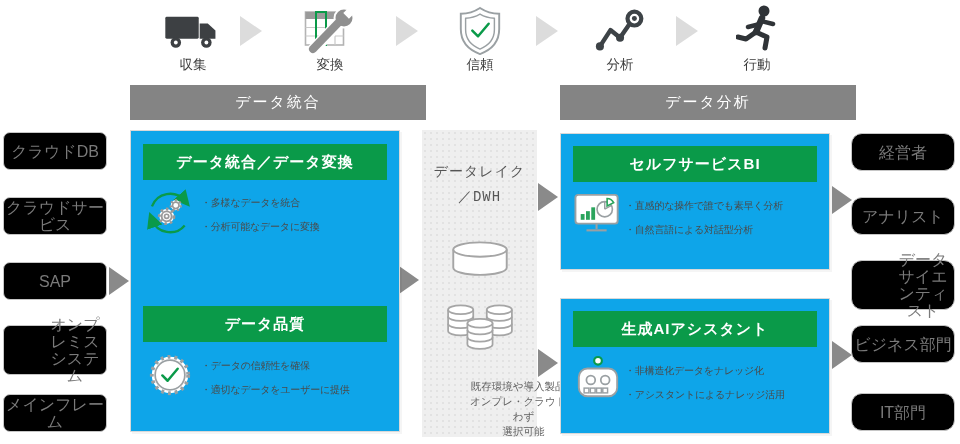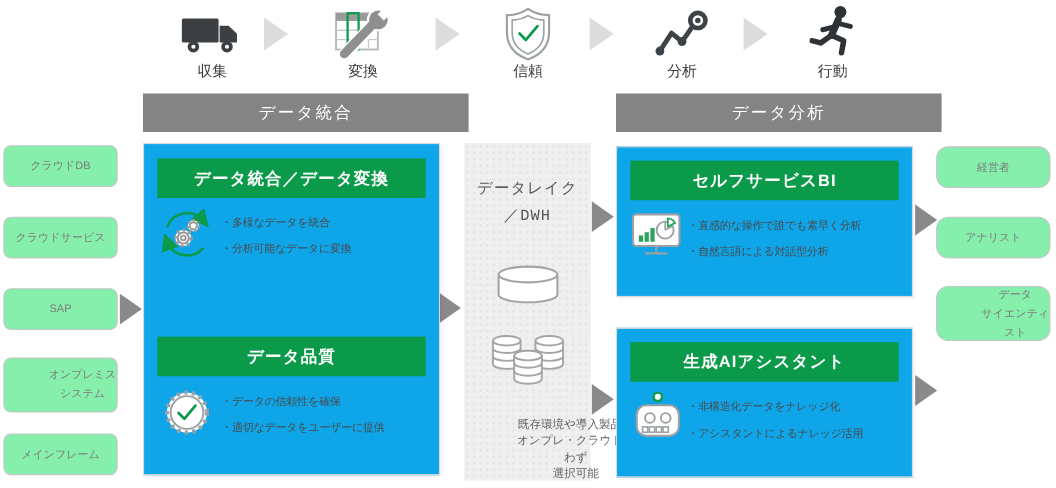--- a/index.html
+++ b/index.html
@@ -8,23 +8,23 @@
   .abs{position:absolute;}
   
   .step-label{position:absolute;width:90px;text-align:center;font-size:13.5px;color:#3a3a3a;}
   .tri{width:0;height:0;border-style:solid;}
   .tri-light{border-width:15px 0 15px 22px;border-color:transparent transparent transparent #dcdcdc;}
   .tri-gray{border-width:14px 0 14px 20px;border-color:transparent transparent transparent #8a8a8a;}
   
   .bar{position:absolute;top:85px;width:296px;height:35px;background:#848484;color:#fff;
        font-size:15px;display:flex;align-items:center;justify-content:center;letter-spacing:2px;}
   
-  .sbox{position:absolute;width:104px;border:1.5px solid #c6c6c6;border-radius:7px;background:#86efac;
+  .sbox{position:absolute;width:104px;border:1.5px solid #c6c6c6;border-radius:7px;background:#000000;
         display:flex;align-items:center;justify-content:center;text-align:center;
-        font-size:10px;color:#7a7a7a;white-space:pre-line;line-height:17px;box-sizing:border-box;}
+        font-size:16px;color:#7a7a7a;white-space:pre-line;line-height:17px;box-sizing:border-box;}
   .rbox{border-radius:11px;}
   
   .panel{position:absolute;background:#0ea5e9;border:1px solid #d9d9d9;box-shadow:2px 2px 0 rgba(0,0,0,0.04);}
   .ghead{position:absolute;left:12px;width:244px;height:36px;background:#0a9a49;color:#fff;
          font-weight:bold;font-size:15px;display:flex;align-items:center;justify-content:center;letter-spacing:1px;}
   .bullets{position:absolute;font-size:10px;color:#4a4a4a;line-height:24px;white-space:nowrap;letter-spacing:-0.2px;}
   
   .center-panel{position:absolute;background:#efefef;
         background-image:radial-gradient(#e2e2e2 1px,transparent 1px);background-size:6px 6px;font-family:Liberation Mono, monospace;}
   .center-title{position:absolute;width:100%;text-align:center;font-size:14px;color:#555;
@@ -226,14 +226,16 @@
     <div class="bullets" style="left:64px;top:60px">
       <div>・非構造化データをナレッジ化</div>
       <div>・アシスタントによるナレッジ活用</div>
     </div>
   </div>
 
   <div class="sbox rbox" style="left:851px;top:133px;height:38px">経営者</div>
   <div class="sbox rbox" style="left:851px;top:197px;height:38px">アナリスト</div>
   <div class="sbox rbox ml" style="left:851px;top:260px;height:50px">データ
 サイエンティスト</div>
+  <div class="sbox rbox" style="left:851px;top:325px;height:38px">ビジネス部門</div>
+  <div class="sbox rbox" style="left:851px;top:393px;height:38px">IT部門</div>
 
 </div>
 
 </body></html>

